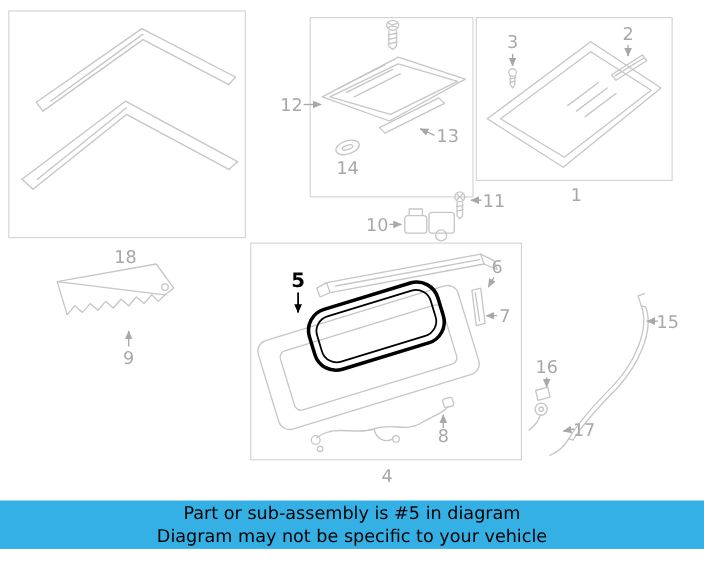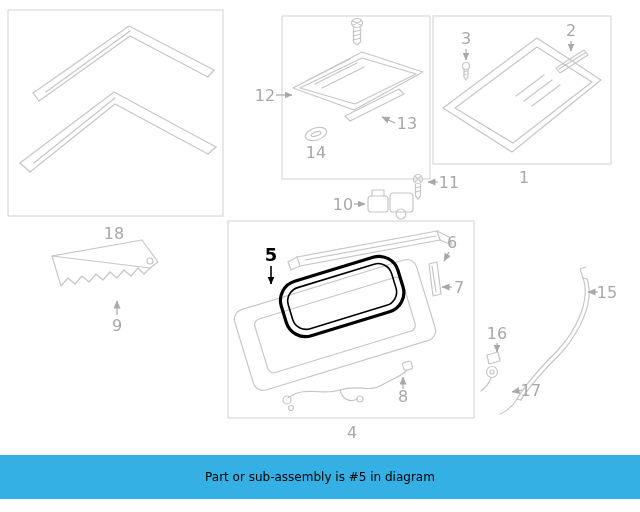--- a/index.html
+++ b/index.html
@@ -1,21 +1,21 @@
 <!DOCTYPE html>
 <html><head>
 <meta charset="utf-8">
 <style>
   html,body{margin:0;padding:0;}
   body{width:640px;height:512px;background:#ffffff;font-family:"DejaVu Sans","Liberation Sans",sans-serif;}
   .stage{position:relative;width:640px;height:512px;overflow:hidden;background:#fff;}
   .stage > svg{position:absolute;left:0;top:0;display:block;}
   .banner{position:absolute;left:0;top:455px;width:640px;height:44px;background:#35b0e5;color:#000;
           display:flex;flex-direction:column;justify-content:center;align-items:center;gap:1px;}
-  .banner div{font-size:12px;line-height:20px;white-space:nowrap;}
+  .banner div{font-size:16px;line-height:20px;white-space:nowrap;}
   text.plabel{fill:#a8a8a8;font-size:16px;font-family:"DejaVu Sans",sans-serif;text-anchor:middle;}
   text.hlabel{fill:#000;font-size:18px;font-weight:bold;font-family:"DejaVu Sans",sans-serif;text-anchor:middle;}
   .art{stroke:#c6c6c6;fill:none;stroke-width:1.2;stroke-linecap:round;stroke-linejoin:round;}
   .box{stroke:#d2d2d2;fill:none;stroke-width:1;}
   .arrow{stroke:#a8a8a8;fill:none;stroke-width:1.2;}
   .barrow{stroke:#000;fill:none;stroke-width:1.6;}
   .seal{stroke:#000;fill:none;stroke-linejoin:round;}
 </style>
 </head>
 <body>
@@ -158,15 +158,16 @@
       <text class="plabel" x="403" y="402" fill="#a8a8a8">8</text>
       <text class="plabel" x="352" y="438" fill="#a8a8a8">4</text>
       <text class="plabel" x="607" y="298" fill="#a8a8a8">15</text>
       <text class="plabel" x="497" y="339" fill="#a8a8a8">16</text>
       <text class="plabel" x="531" y="396" fill="#a8a8a8">17</text>
     </g>
   </svg>
 
   <div class="banner" style="background: rgb(53, 176, 229); color: rgb(0, 0, 0);">
     <div>Part or sub-assembly is #5 in diagram</div>
+    <div>Diagram may not be specific to your vehicle</div>
   </div>
 
 </div>
 
 </body></html>

